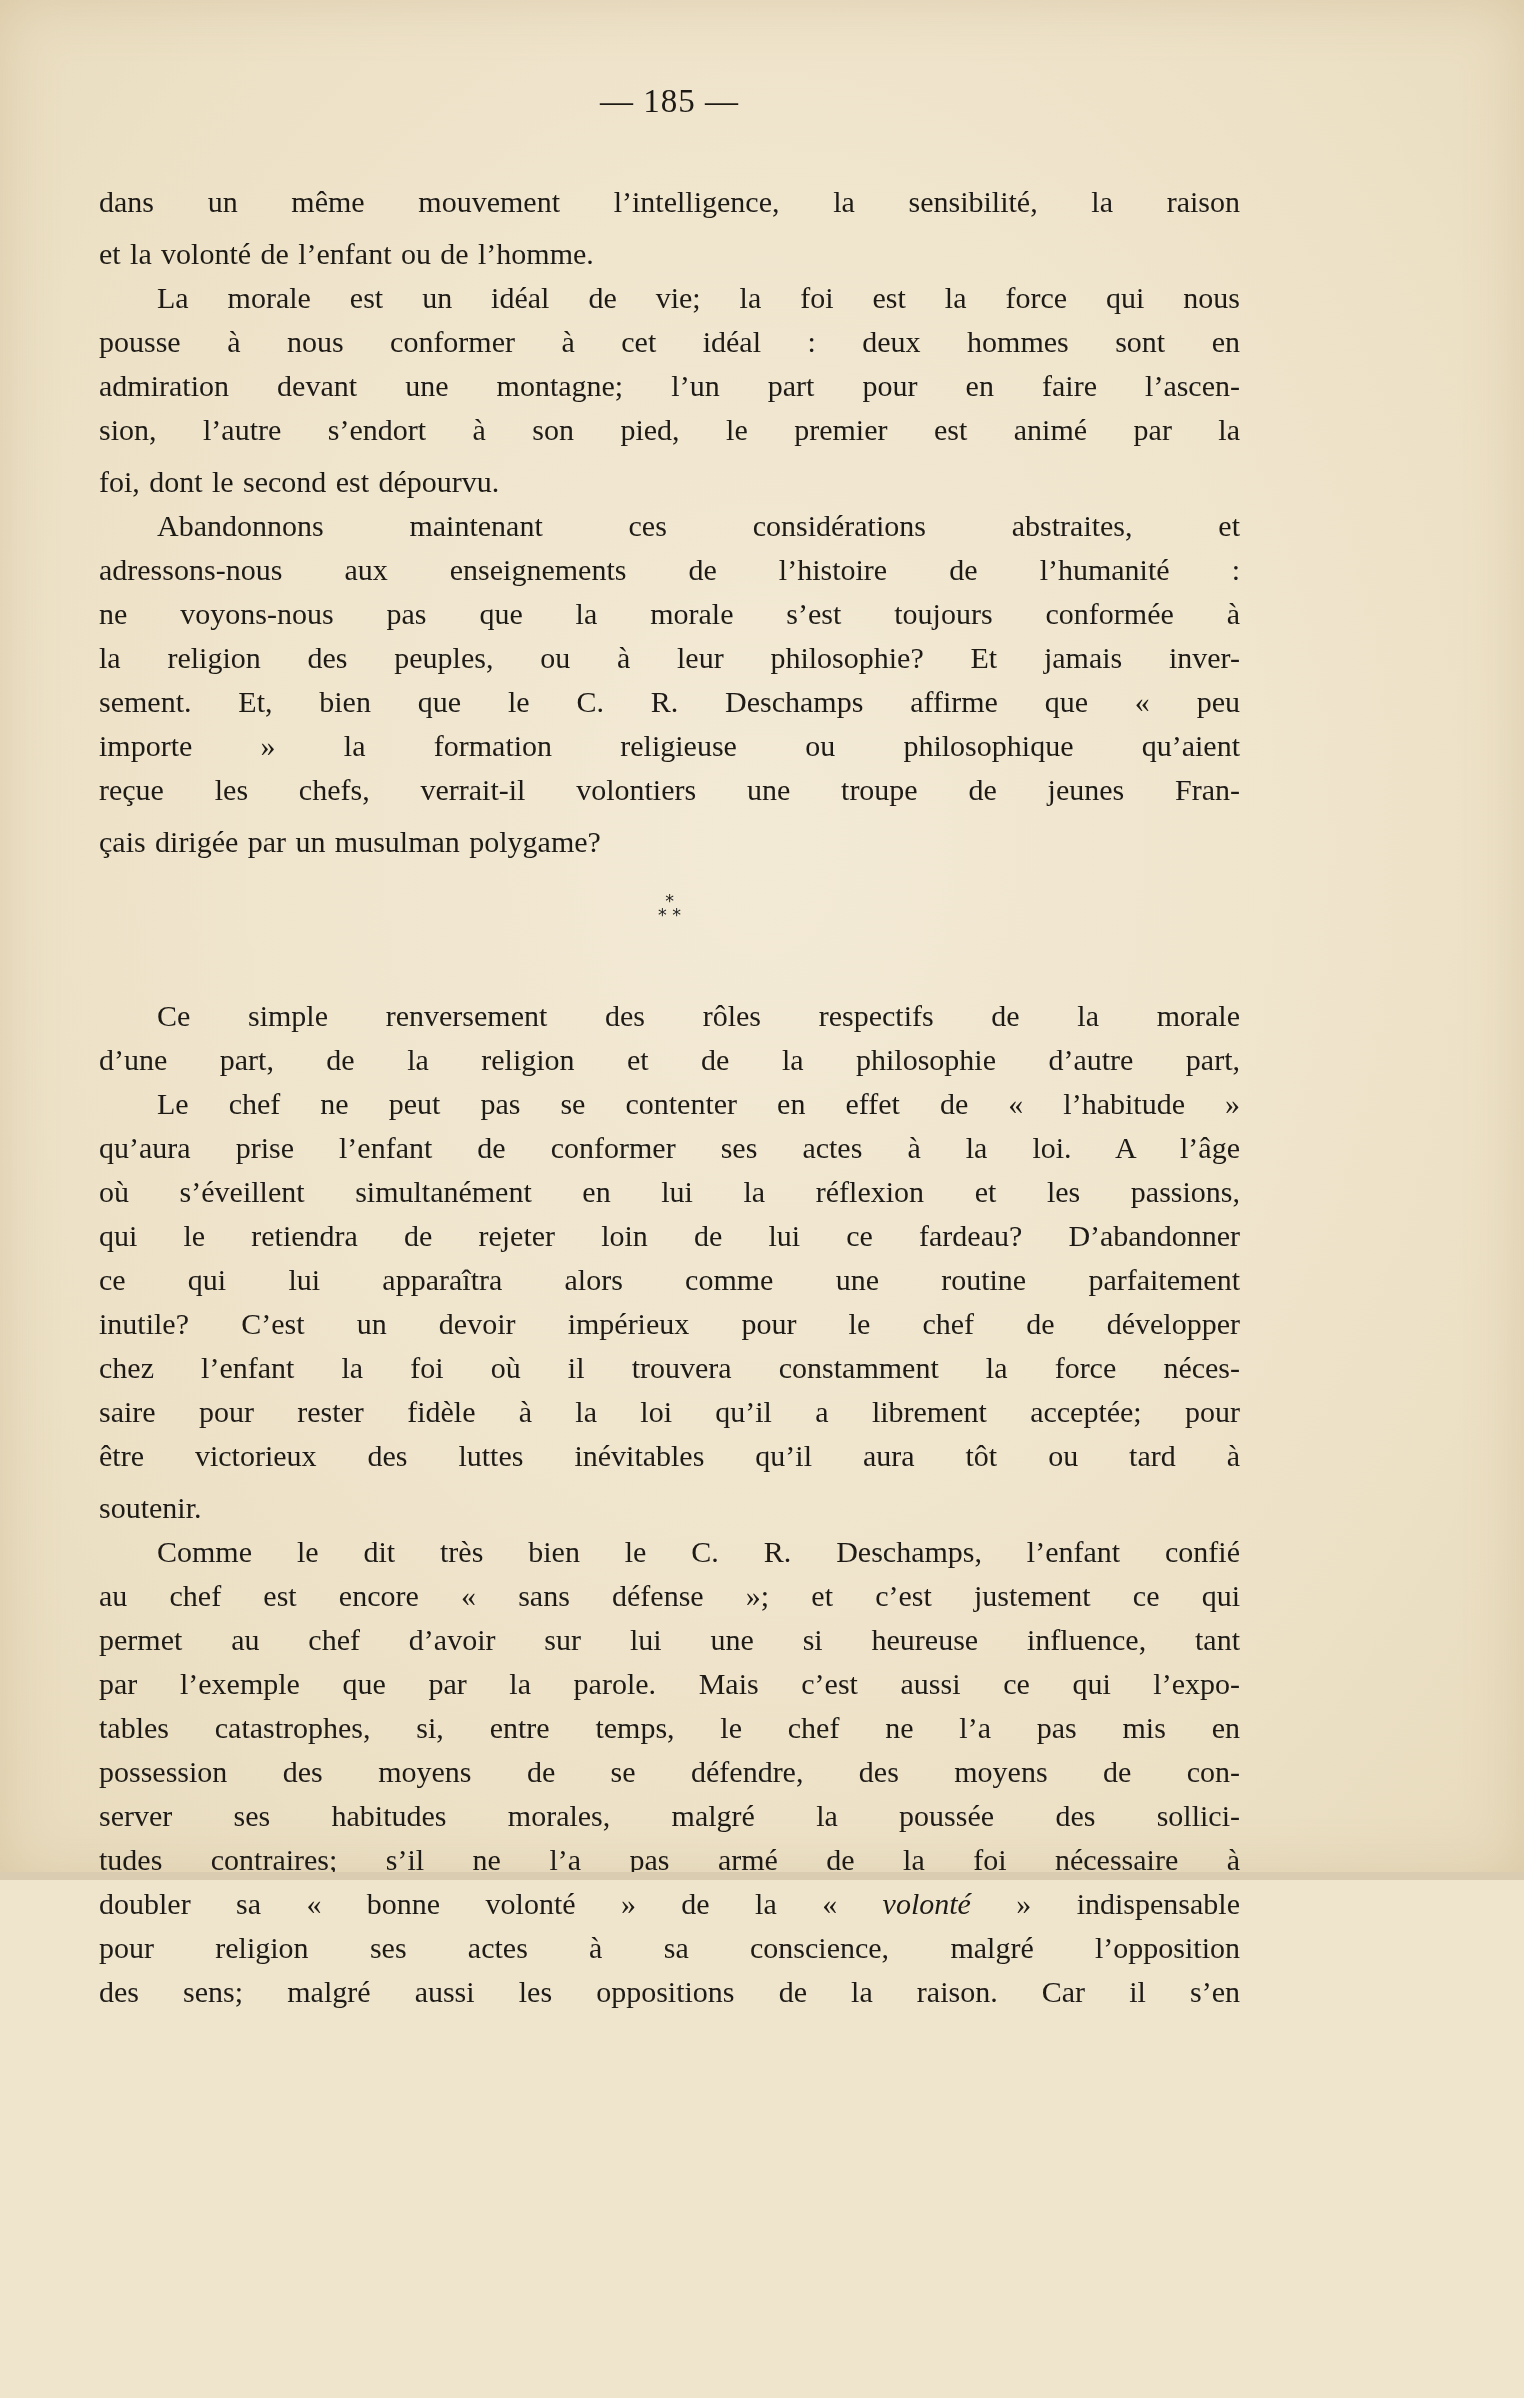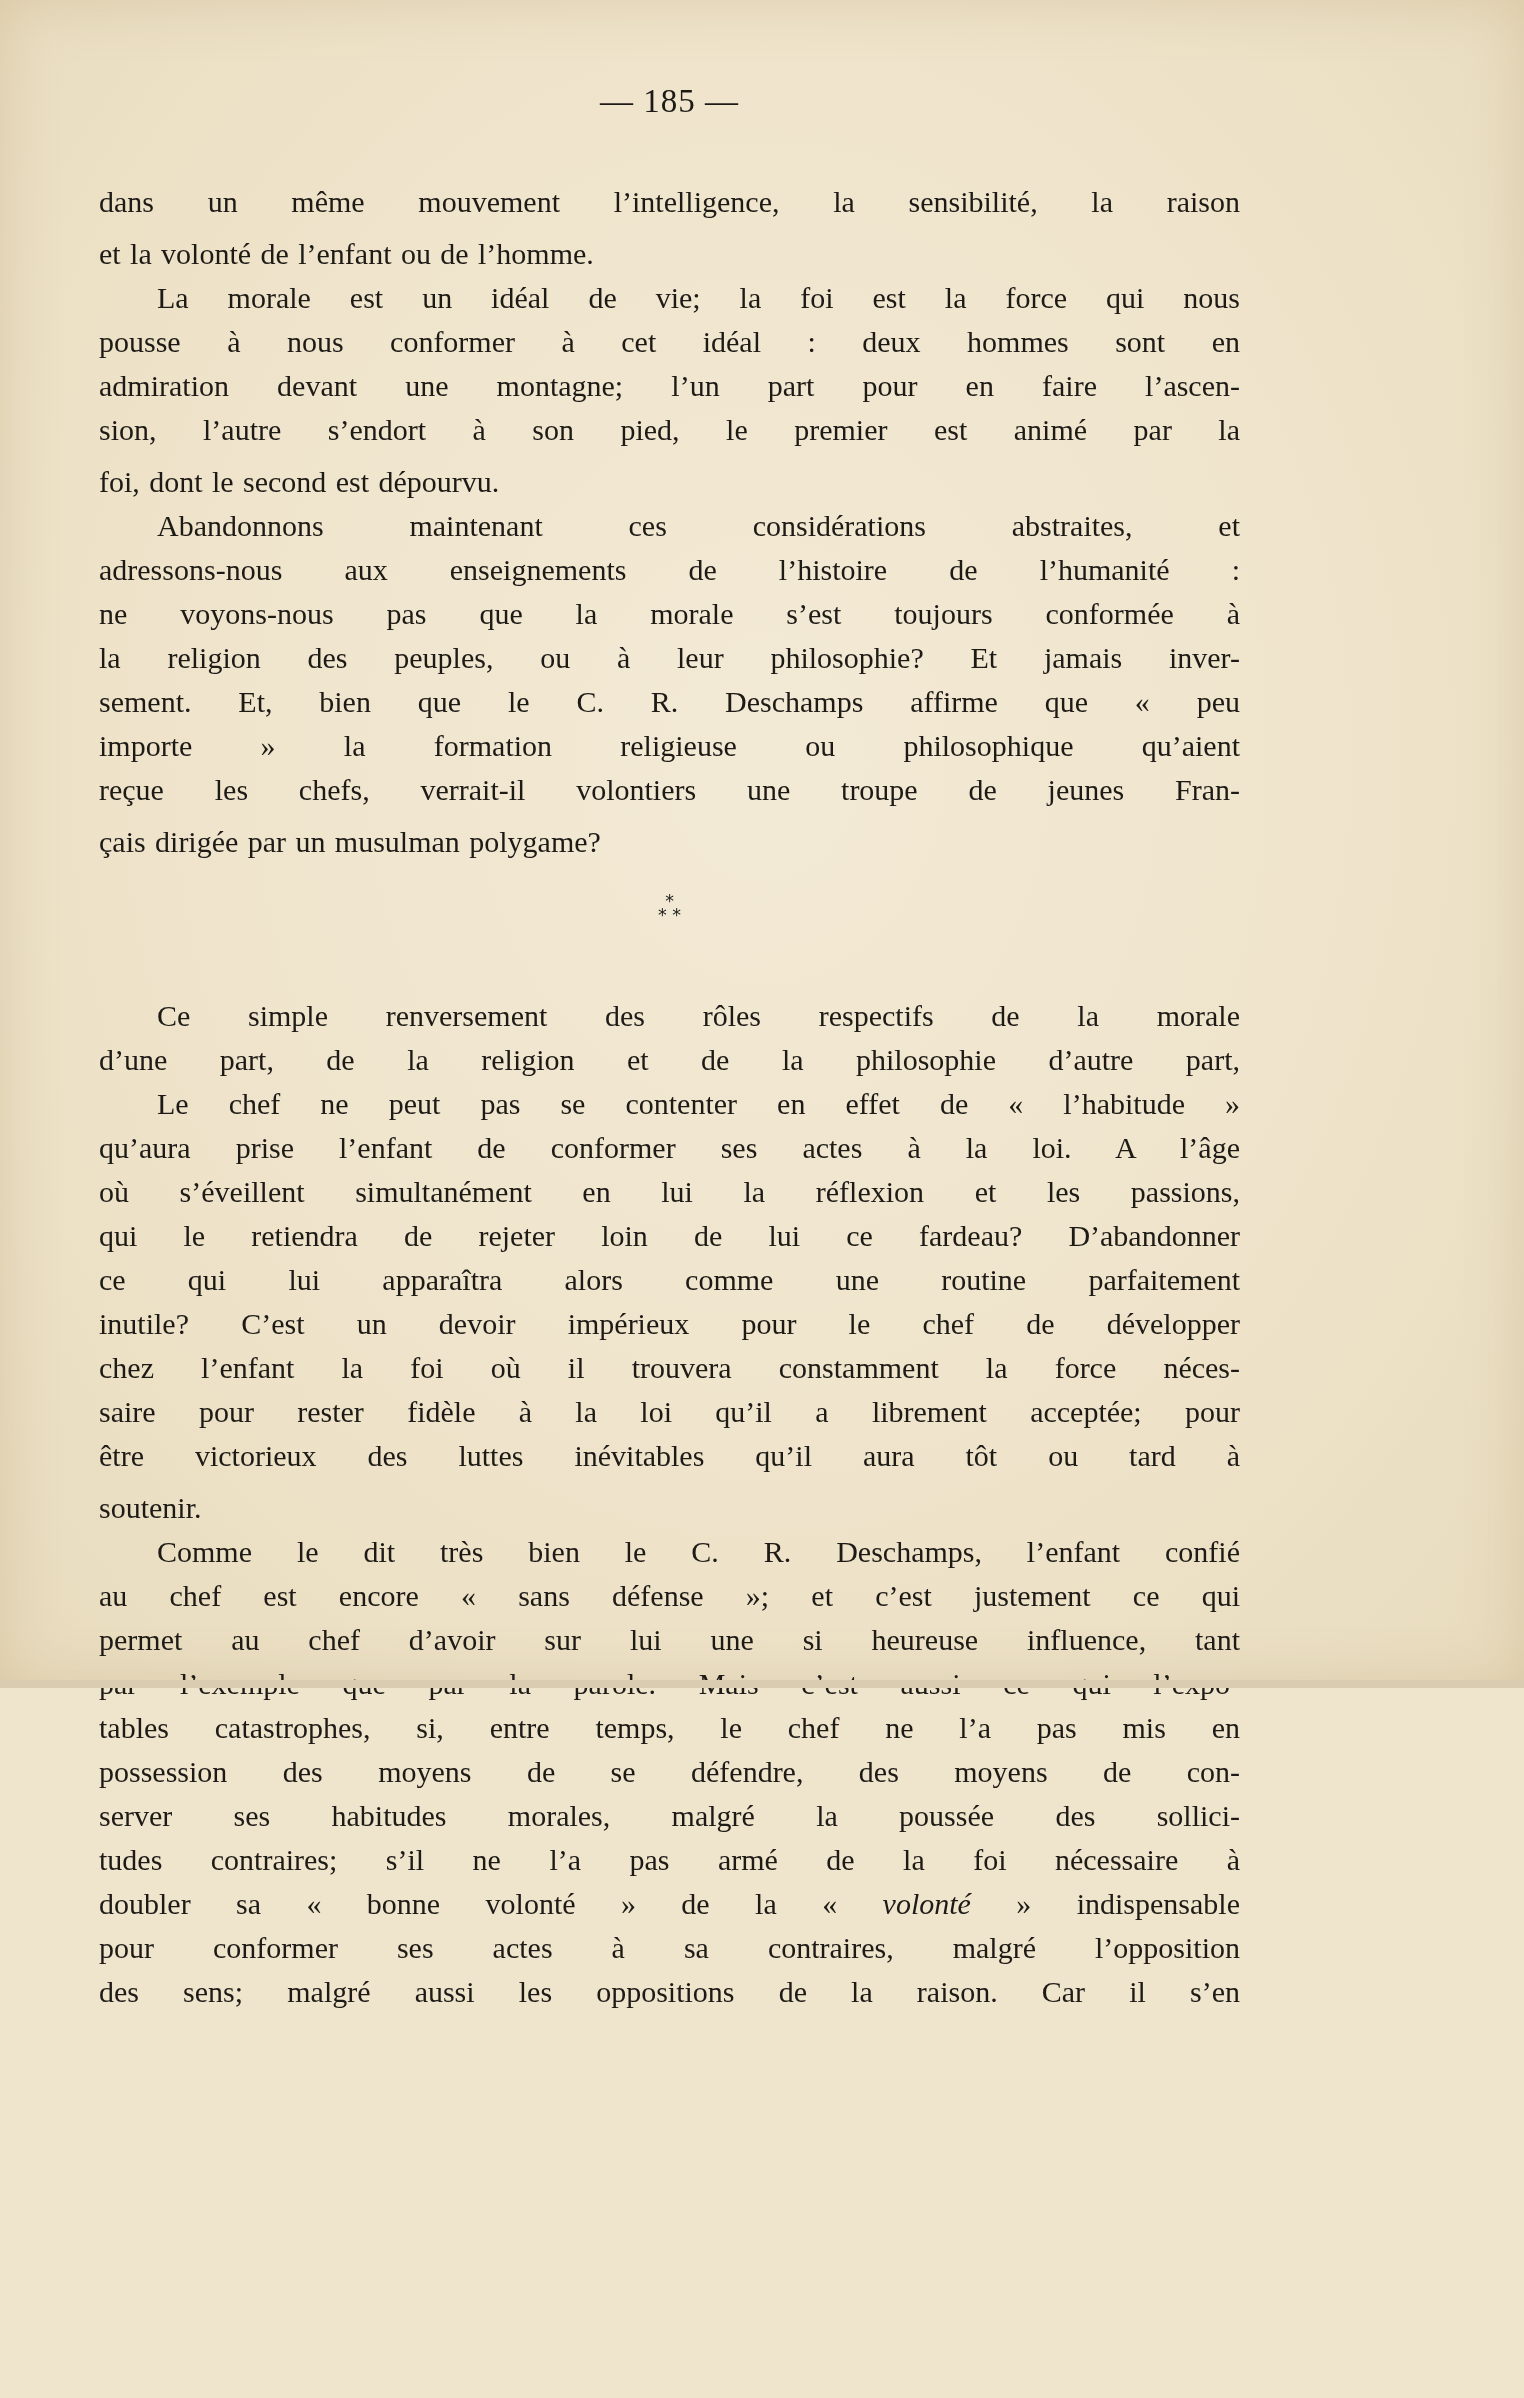--- a/index.html
+++ b/index.html
@@ -1,21 +1,21 @@
 <!DOCTYPE html>
 <html><head>
   <meta charset="utf-8">
   <style>
     html, body { margin: 0; padding: 0; }
     body {
       width: 1524px; height: 2399px; overflow: hidden;
       background: #efe4cc;
     }
     .page {
-      position: relative; width: 1524px; height: 1688px;
+      position: relative; width: 1524px; height: 1880px;
       background:
         radial-gradient(ellipse at 50% 45%, #f3ead6 0%, #efe4cb 55%, #e8dbbd 100%);
       box-shadow: inset 0 0 58px rgba(170,140,90,0.25);
     }
     .bottom-edge {
       position: absolute; left: 0; right: 0; bottom: 0; height: 7.8px;
       background: #d9ccb0;
     }
     .page-number {
       position: absolute; top: 83px; left: 0; width: 1339px;
@@ -86,19 +86,19 @@
       <span class="line nojust">soutenir.</span>
       <span class="line indent">Comme le dit très bien le C. R. Deschamps, l’enfant confié</span>
       <span class="line">au chef est encore « sans défense »; et c’est justement ce qui</span>
       <span class="line">permet au chef d’avoir sur lui une si heureuse influence, tant</span>
       <span class="line">par l’exemple que par la parole. Mais c’est aussi ce qui l’expo-</span>
       <span class="line">tables catastrophes, si, entre temps, le chef ne l’a pas mis en</span>
       <span class="line">possession des moyens de se défendre, des moyens de con-</span>
       <span class="line">server ses habitudes morales, malgré la poussée des sollici-</span>
       <span class="line">tudes contraires; s’il ne l’a pas armé de la foi nécessaire à</span>
       <span class="line"><span>doubler sa « bonne volonté » de la « </span><span class="it">volonté</span><span> » indispensable</span></span>
-      <span class="line">pour conformer ses actes à sa contraires, malgré l’opposition</span>
+      <span class="line">pour religion ses actes à sa conscience, malgré l’opposition</span>
       <span class="line">des sens; malgré aussi les oppositions de la raison. Car il s’en</span>
     </div>
 
   <div class="bottom-edge"></div>
 </div>
 
 
 </body></html>

